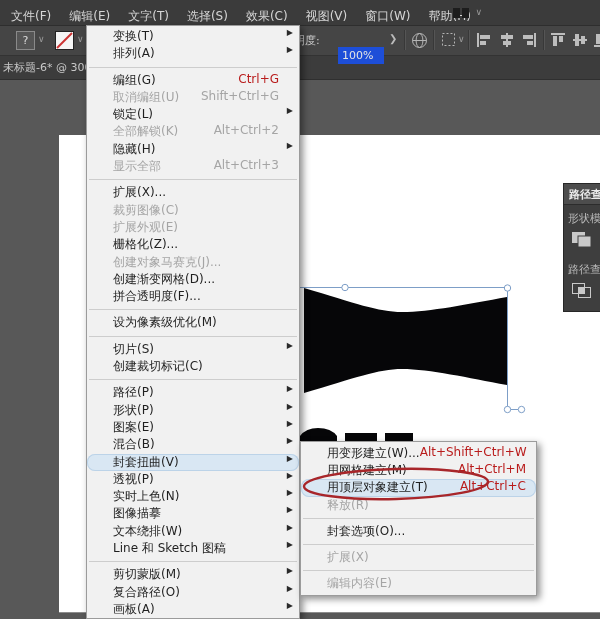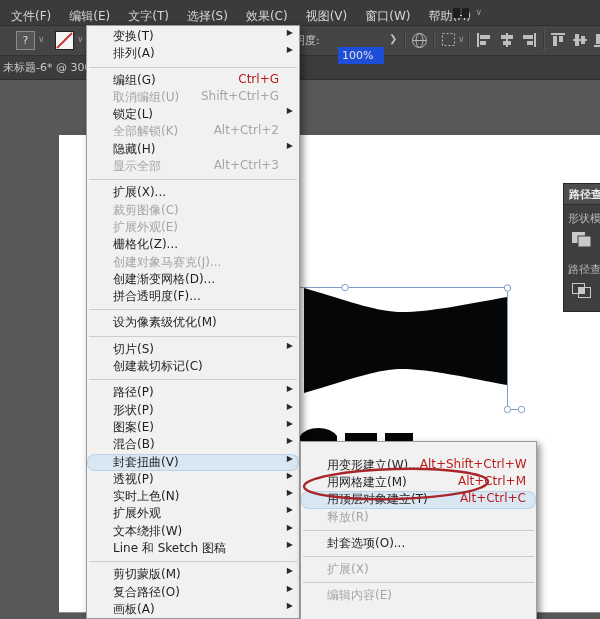--- a/index.html
+++ b/index.html
@@ -58,21 +58,21 @@
   .pasteboard{position:absolute;left:0;top:79px;width:600px;height:540px;background:#585858;z-index:1;}
   .artboard{position:absolute;left:59px;top:135px;width:541px;height:477px;background:#ffffff;
     border-bottom:1px solid #8c8c8c;z-index:2;}
   .canvas-svg{position:absolute;left:0;top:0;width:600px;height:619px;z-index:5;pointer-events:none;}
   
   .menu{
     position:absolute;background:#f1f1f1;border:1px solid #9b9b9b;
     box-shadow:3px 3px 7px rgba(0,0,0,.45);box-sizing:border-box;
   }
   .menu.main{left:86px;top:25px;width:214px;height:594px;padding-top:2px;z-index:40;overflow:hidden;}
-  .menu.sub{left:300px;top:441px;width:237px;padding:15px 0;z-index:45;}
+  .menu.sub{left:300px;top:441px;width:237px;padding:3px 0;z-index:45;}
   .menu-row{
     display:flex;height:17.3px;padding:0 6px 0 26px;
     font-size:12px;color:#1f1f1f;white-space:nowrap;cursor:default;
   }
   .menu.sub .menu-row{height:17.2px;padding-right:8px;}
   .menu-row .mi-label{flex:0 0 auto;}
   .menu-row .mi-shortcut{margin-left:auto;padding-right:2px;color:#b91c1c;}
   .menu-row .mi-arrow{width:12px;text-align:right;font-size:8px;color:#2a2a2a;flex:0 0 auto;}
   .menu-row.disabled .mi-label,
   .menu-row.disabled .mi-shortcut,
@@ -375,21 +375,21 @@
       <span class="mi-label">透视(P)</span>
       <span class="mi-shortcut"></span>
       <span class="mi-arrow arrow">▶</span>
     </div>
     <div class="menu-row">
       <span class="mi-label">实时上色(N)</span>
       <span class="mi-shortcut"></span>
       <span class="mi-arrow arrow">▶</span>
     </div>
     <div class="menu-row">
-      <span class="mi-label">扩展外观</span>
+      <span class="mi-label">图像描摹</span>
       <span class="mi-shortcut"></span>
       <span class="mi-arrow arrow">▶</span>
     </div>
     <div class="menu-row">
       <span class="mi-label">文本绕排(W)</span>
       <span class="mi-shortcut"></span>
       <span class="mi-arrow arrow">▶</span>
     </div>
     <div class="menu-row">
       <span class="mi-label">Line 和 Sketch 图稿</span>

